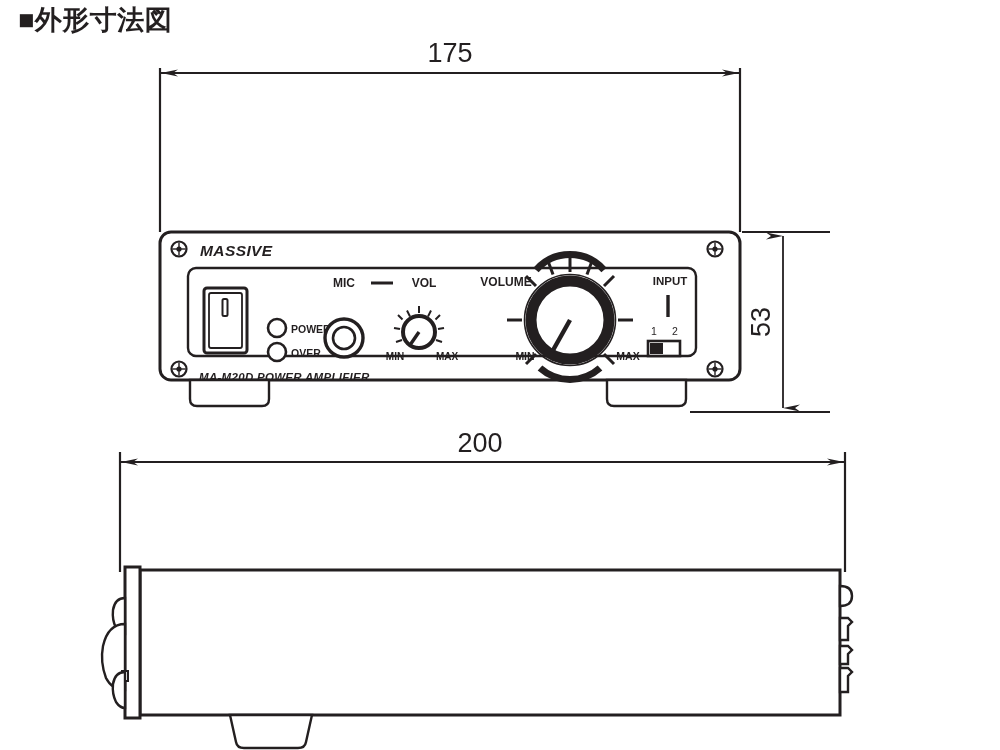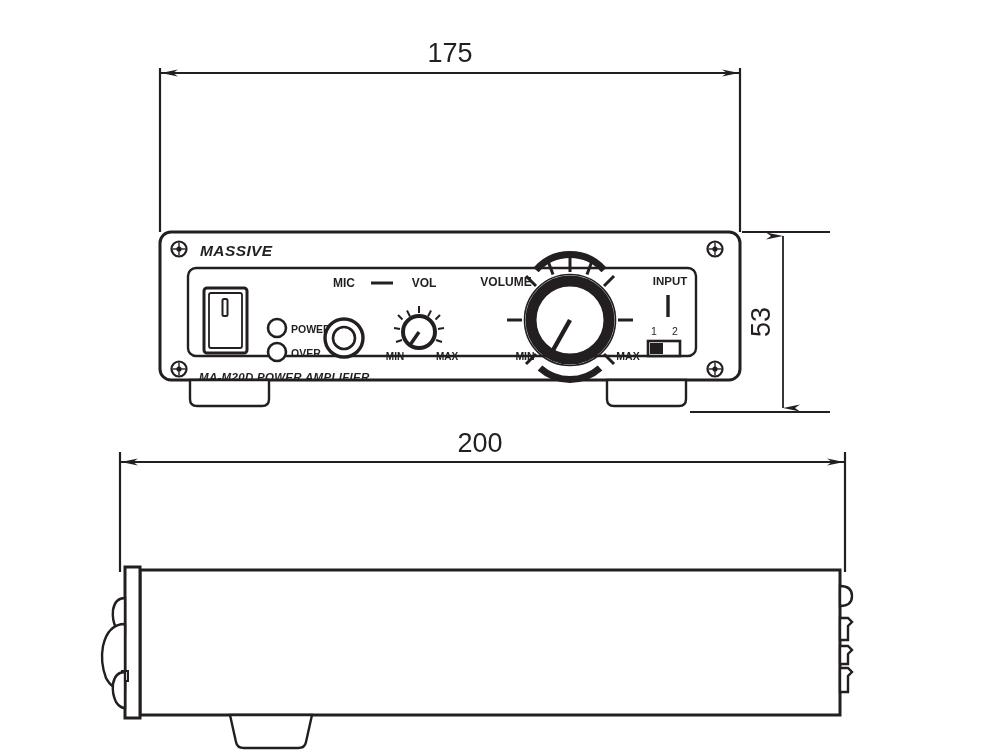--- a/index.html
+++ b/index.html
@@ -44,20 +44,21 @@
   .panel-text {
     font-family: "Liberation Sans", sans-serif;
     fill: #231f20;
   }
 </style>
 </head>
 <body>
 
 <div id="root">
 
+  <div class="title">■外形寸法図</div>
 
   <svg class="drawing" viewBox="0 0 1000 750">
     <defs>
       <marker id="arrL" markerWidth="18" markerHeight="10" refX="1" refY="5" orient="auto" markerUnits="userSpaceOnUse">
         <path d="M1,5 L18,1.6 L13,5 L18,8.4 Z" fill="#231f20"></path>
       </marker>
       <marker id="arrR" markerWidth="18" markerHeight="10" refX="17" refY="5" orient="auto" markerUnits="userSpaceOnUse">
         <path d="M17,5 L0,1.6 L5,5 L0,8.4 Z" fill="#231f20"></path>
       </marker>
       <marker id="arrU" markerWidth="10" markerHeight="18" refX="5" refY="1" orient="auto" markerUnits="userSpaceOnUse">

